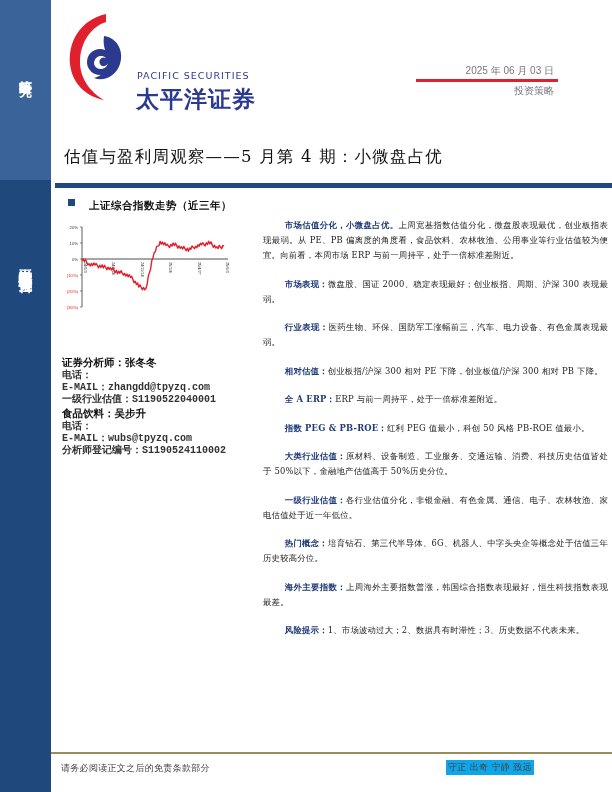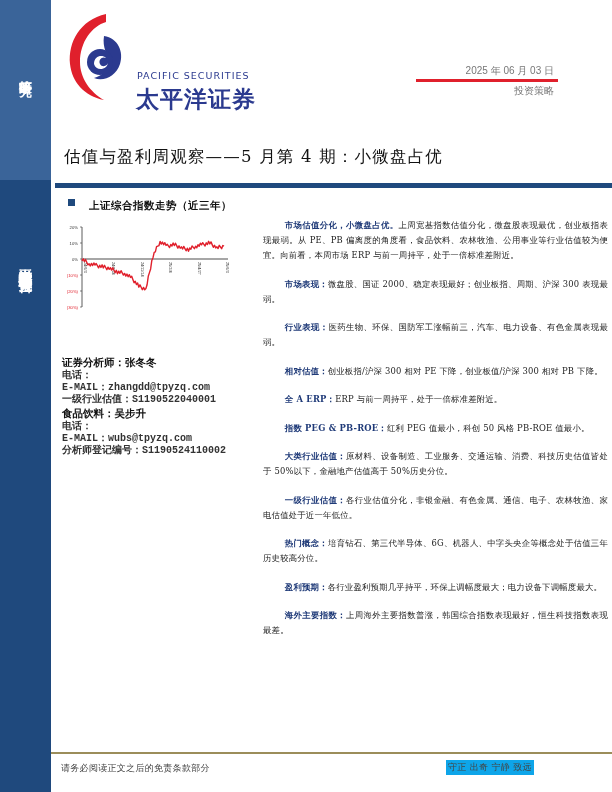--- a/index.html
+++ b/index.html
@@ -112,19 +112,19 @@
 <div class="summary">
   <p class="para"><span class="para-head">市场估值分化，小微盘占优。</span><span>上周宽基指数估值分化，微盘股表现最优，创业板指表现最弱。从 PE、PB 偏离度的角度看，食品饮料、农林牧渔、公用事业等行业估值较为便宜。向前看，本周市场 ERP 与前一周持平，处于一倍标准差附近。</span></p>
   <p class="para"><span class="para-head">市场表现：</span><span>微盘股、国证 2000、稳定表现最好；创业板指、周期、沪深 300 表现最弱。</span></p>
   <p class="para"><span class="para-head">行业表现：</span><span>医药生物、环保、国防军工涨幅前三，汽车、电力设备、有色金属表现最弱。</span></p>
   <p class="para"><span class="para-head">相对估值：</span><span>创业板指/沪深 300 相对 PE 下降，创业板值/沪深 300 相对 PB 下降。</span></p>
   <p class="para"><span class="para-head">全 A ERP：</span><span>ERP 与前一周持平，处于一倍标准差附近。</span></p>
   <p class="para"><span class="para-head">指数 PEG &amp; PB-ROE：</span><span>红利 PEG 值最小，科创 50 风格 PB-ROE 值最小。</span></p>
   <p class="para"><span class="para-head">大类行业估值：</span><span>原材料、设备制造、工业服务、交通运输、消费、科技历史估值皆处于 50%以下，金融地产估值高于 50%历史分位。</span></p>
   <p class="para"><span class="para-head">一级行业估值：</span><span>各行业估值分化，非银金融、有色金属、通信、电子、农林牧渔、家电估值处于近一年低位。</span></p>
   <p class="para"><span class="para-head">热门概念：</span><span>培育钻石、第三代半导体、6G、机器人、中字头央企等概念处于估值三年历史较高分位。</span></p>
-  <p class="para"><span class="para-head">盈利预期：</span><span>各行业盈利预期几乎持平，环保上调幅度最大；电力设备下调幅度最大。</span></p>
   <p class="para"><span class="para-head">海外主要指数：</span><span>上周海外主要指数普涨，韩国综合指数表现最好，恒生科技指数表现最差。</span></p>
+  <p class="para"><span class="para-head">风险提示：</span><span>1、市场波动过大；2、数据具有时滞性；3、历史数据不代表未来。</span></p>
 </div>
 
 <div class="footer-rule"></div>
 <div class="footer-left">请务必阅读正文之后的免责条款部分</div>
 <div class="footer-right">守正 出奇 宁静 致远</div>
 
 </body></html>

